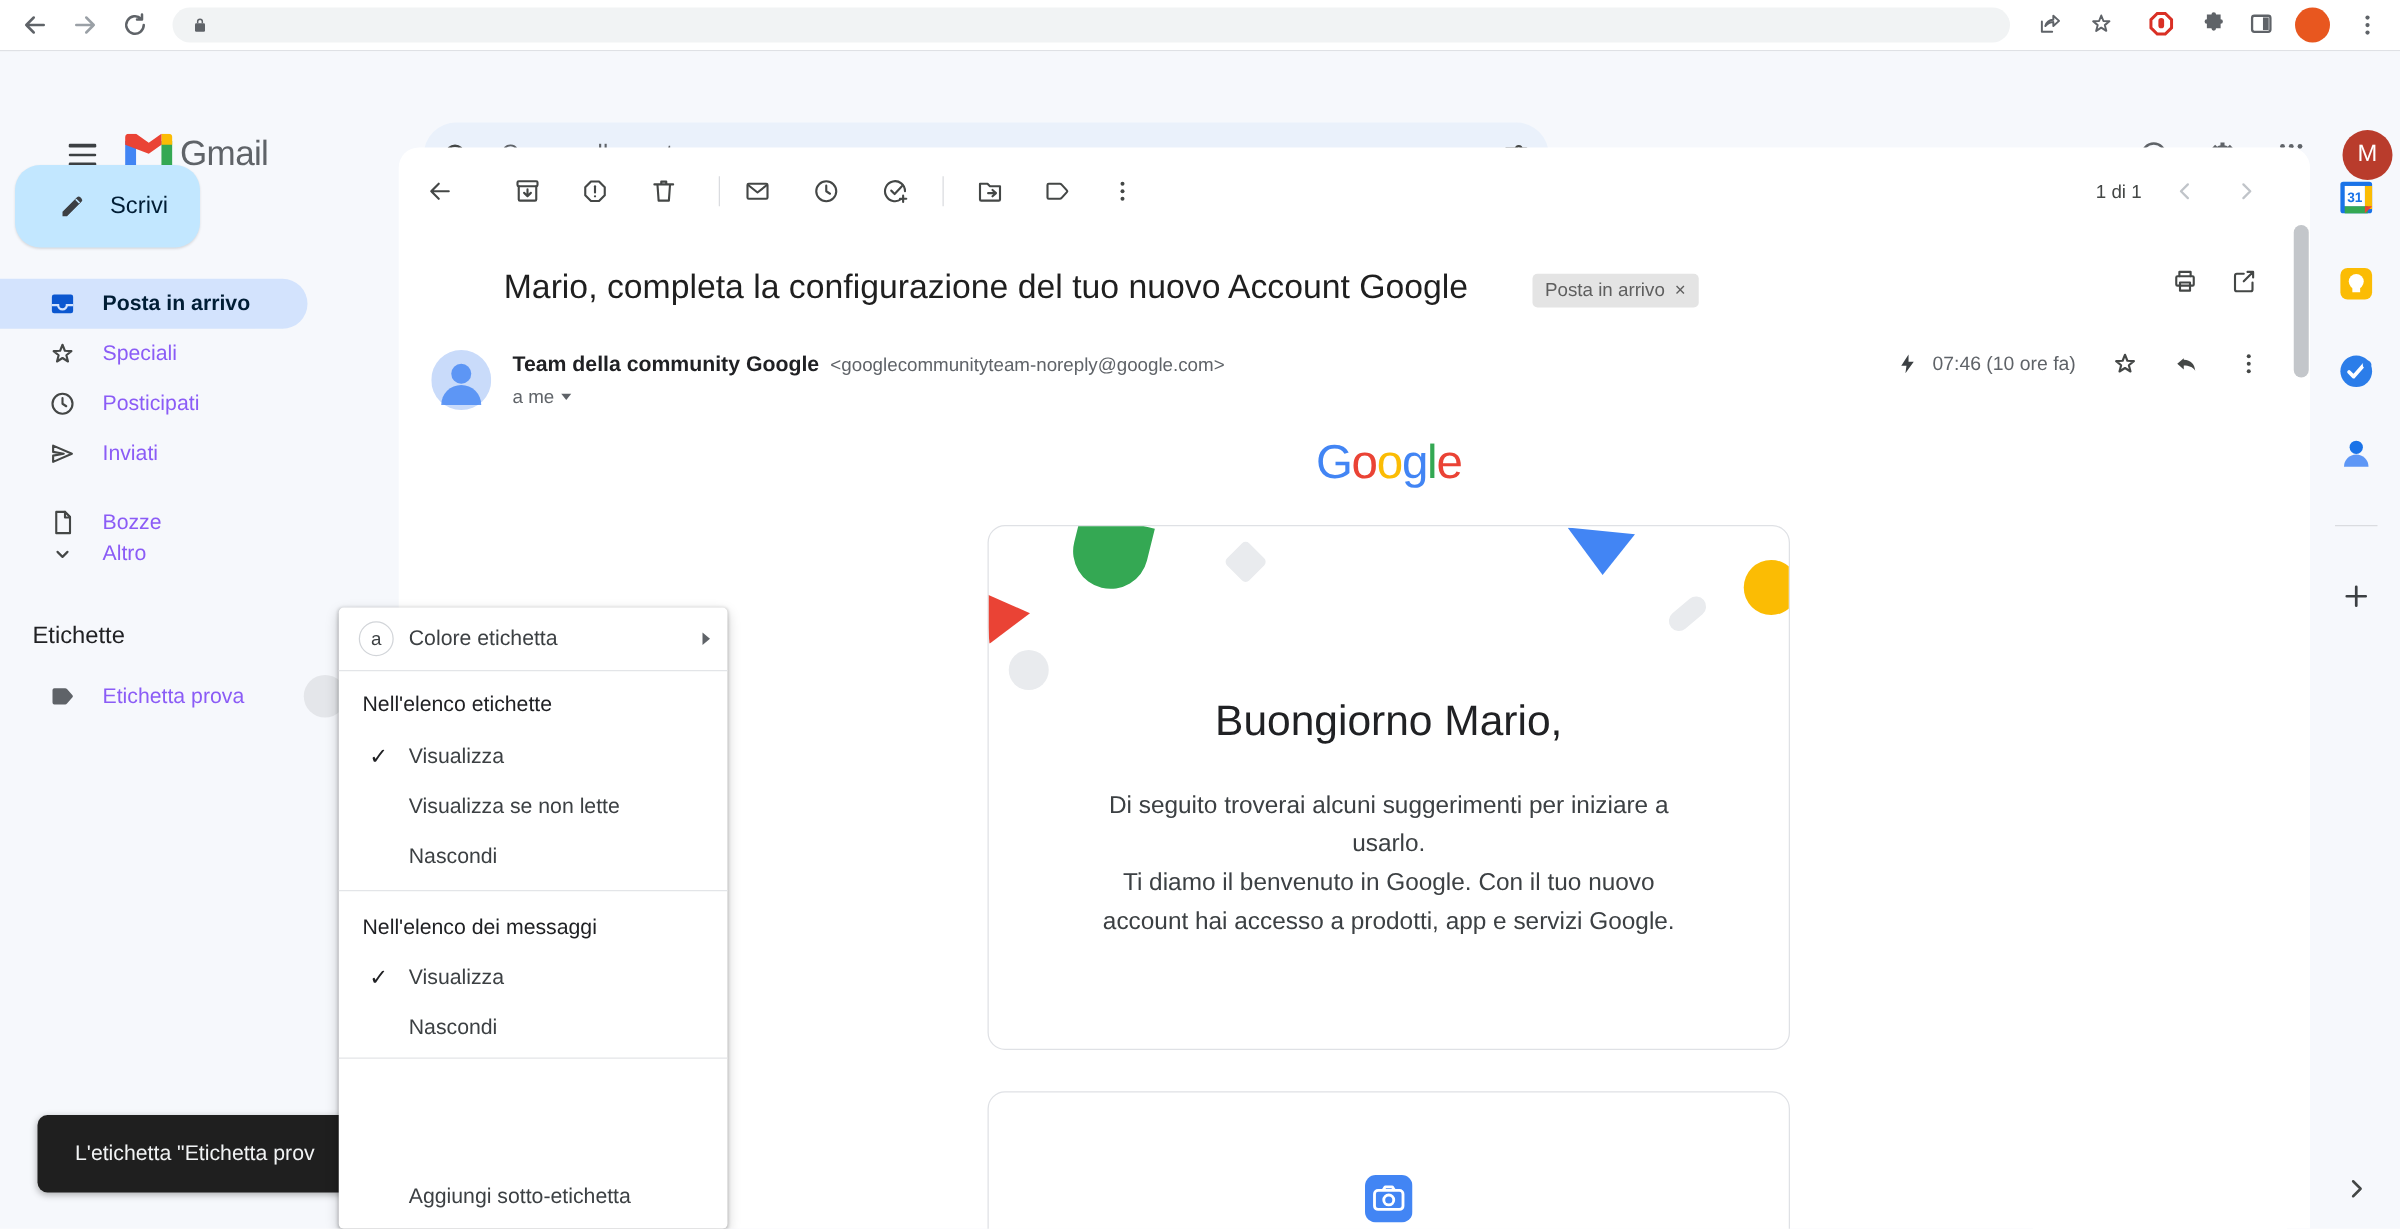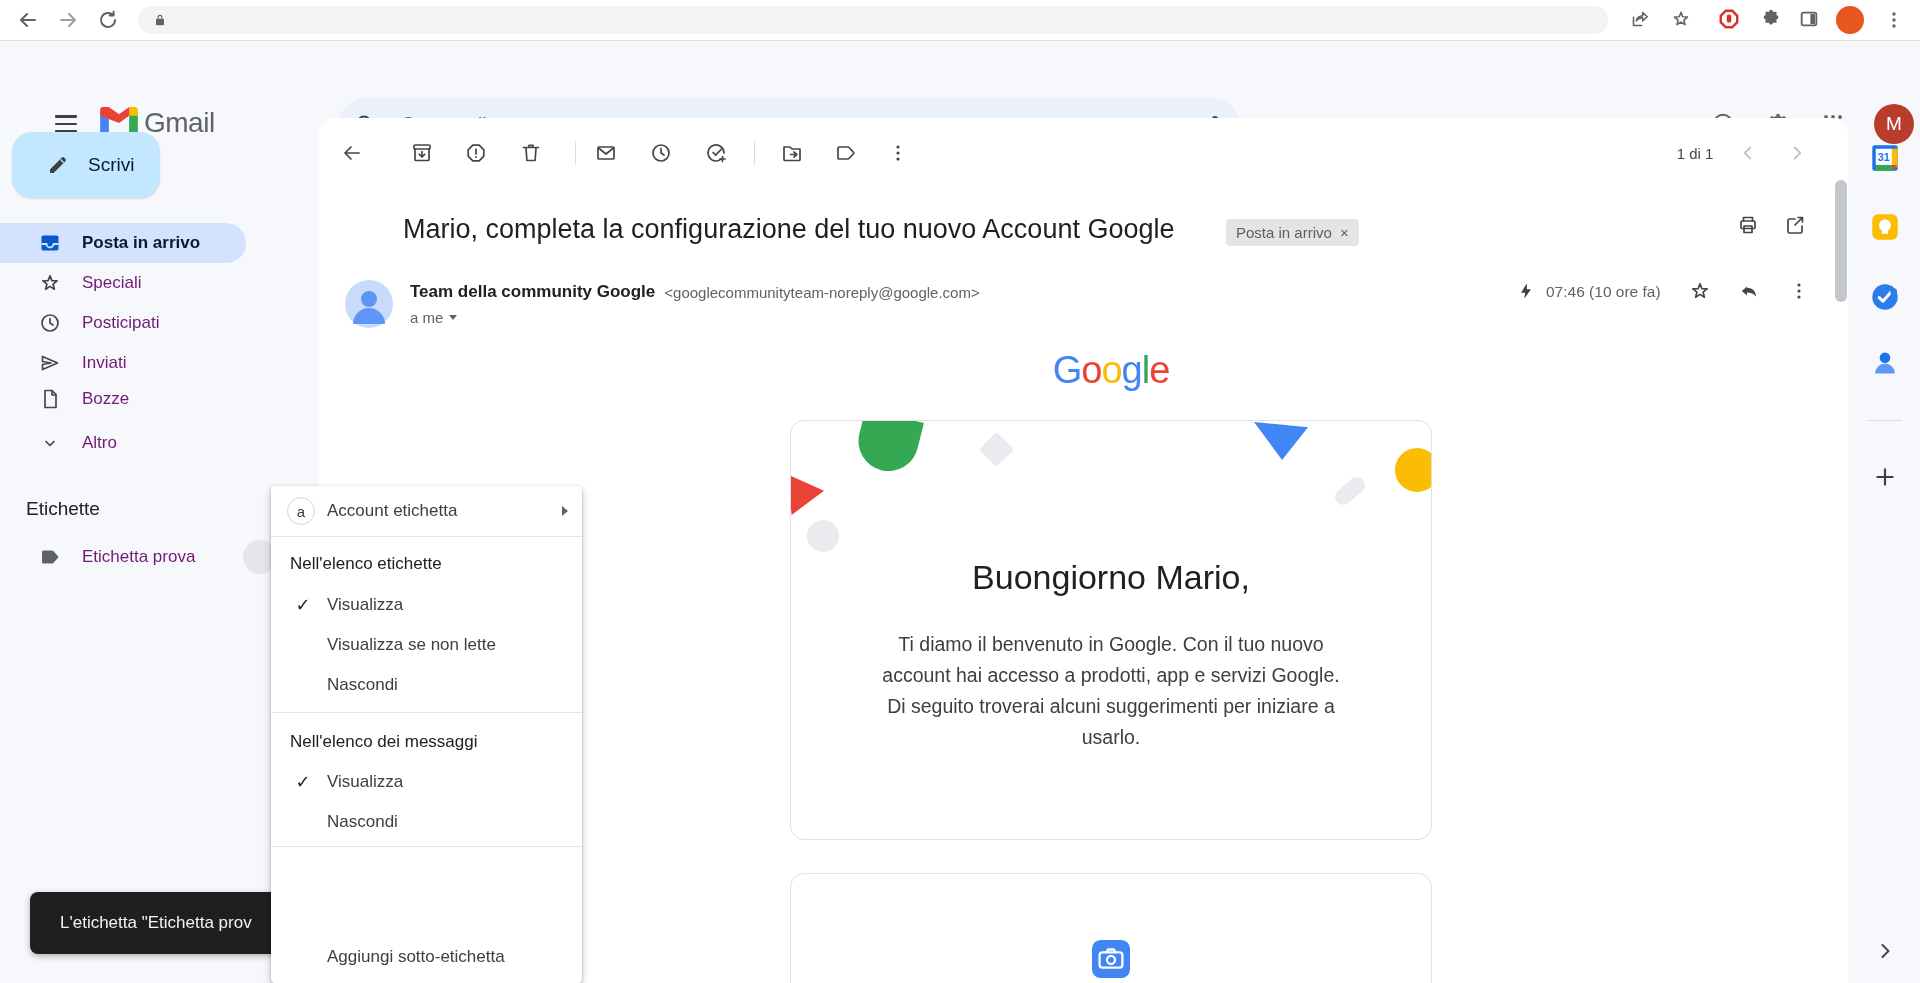--- a/index.html
+++ b/index.html
@@ -30,21 +30,21 @@
   .searchbar input::placeholder{color:#5f6368;opacity:1;}
   .havatar{left:1858px;top:63px;width:40px;height:40px;border-radius:50%;background:#b93c2c;color:#fff;
            font-size:19px;display:flex;align-items:center;justify-content:center;}
 
   
   .compose{left:12px;top:132px;width:148px;height:66px;border-radius:20px;background:#c2e7ff;
            display:flex;align-items:center;box-shadow:0 1px 2px rgba(0,0,0,.12);cursor:pointer;}
   .compose span{font-size:19px;font-weight:500;color:#001d35;margin-left:18px;}
   .navrow{left:0;width:246px;height:40px;border-radius:0 20px 20px 0;display:flex;align-items:center;cursor:pointer;}
   .navrow .nicon{width:24px;height:24px;margin-left:38px;}
-  .navrow .nlabel{margin-left:20px;font-size:17px;color:#701a75;}
+  .navrow .nlabel{margin-left:20px;font-size:17px;color:#8b5cf6;}
   .navrow.active{background:#d3e3fd;}
   .navrow.active .nlabel{font-weight:700;color:#001d35;}
   .labels-h{left:26px;top:498px;font-size:19px;color:#202124;}
   .hovercircle{left:243px;top:540px;width:34px;height:34px;border-radius:50%;background:#e4e6ea;z-index:30;}
 
   
   .card{left:319px;top:118px;width:1529px;height:865px;background:#fff;border-radius:16px 16px 0 0;}
   .tdiv{top:141px;width:1px;height:24px;background:#dadce0;}
   .pagin{left:1660px;top:145px;width:70px;text-align:center;font-size:15px;color:#444746;}
   .subject{left:403px;top:214px;font-size:27px;color:#1f1f1f;white-space:nowrap;}
@@ -266,21 +266,21 @@
   <span class="nlabel">Posticipati</span>
 </div>
 <div class="abs navrow" style="top:343px">
   <span class="nicon">
     <svg width="24" height="24" viewBox="0 0 24 24" class="ic">
         <polygon points="4.5 5.5,19.5 12,4.5 18.5,4.5 13.5,13 12,4.5 10.5"></polygon>
       </svg>
     </span>
   <span class="nlabel">Inviati</span>
 </div>
-<div class="abs navrow" style="top:379px">
+<div class="abs navrow" style="top:398px">
   <span class="nicon">
     <svg width="24" height="24" viewBox="0 0 24 24" class="ic">
         <path d="M7 3.5h7l4 4v13H7z"></path>
         <path d="M14 3.5V8h4"></path>
       </svg>
     </span>
   <span class="nlabel">Bozze</span>
 </div>
 <div class="abs navrow" style="top:423px">
   <span class="nicon">
@@ -449,22 +449,22 @@
   <div class="shape" style="left:67px;top:-6px;width:60px;height:56px;background:#34a853;border-radius:0 0 60px 60px;transform:rotate(14deg)"></div>
   <div class="shape" style="left:-3px;top:52px;width:36px;height:42px;background:#ea4335;clip-path:polygon(0 4%,100% 42%,10% 100%)"></div>
   <div class="shape" style="left:193px;top:16px;width:25px;height:25px;background:#e9ebee;border-radius:4px;transform:rotate(45deg)"></div>
   <div class="shape" style="left:463px;top:1px;width:54px;height:38px;background:#4285f4;clip-path:polygon(0 0,100% 14%,52% 100%)"></div>
   <div class="shape" style="left:604px;top:27px;width:44px;height:44px;background:#fbbc04;border-radius:50%"></div>
   <div class="shape" style="left:16px;top:99px;width:32px;height:32px;background:#e9ebee;border-radius:50%"></div>
   <div class="shape" style="left:542px;top:62px;width:34px;height:16px;background:#e9ebee;border-radius:9px;transform:rotate(-40deg)"></div>
 </div>
 <div class="abs greeting">Buongiorno Mario,</div>
 <div class="abs bodytext">
+  <div>Di seguito troverai alcuni suggerimenti per iniziare a usarlo.</div>
   <div>Ti diamo il benvenuto in Google. Con il tuo nuovo account hai accesso a prodotti, app e servizi Google.</div>
-  <div>Di seguito troverai alcuni suggerimenti per iniziare a usarlo.</div>
 </div>
 <div class="abs ecard2">
   <div style="position:absolute;left:50%;top:66px;transform:translateX(-50%)">
     <svg width="38" height="38" viewBox="0 0 40 40">
         <rect width="40" height="40" rx="9" fill="#4285f4"></rect>
         <rect x="8" y="13" width="24" height="16" rx="3" fill="none" stroke="#fff" stroke-width="2.4"></rect>
         <path d="M15 13l2-3h6l2 3" fill="none" stroke="#fff" stroke-width="2.4" stroke-linejoin="round"></path>
         <circle cx="20" cy="21" r="4.2" fill="none" stroke="#fff" stroke-width="2.4"></circle>
       </svg>
     </div>
@@ -514,21 +514,21 @@
     </svg>
   </div>
 
 <div class="abs toast">
   <span>L'etichetta "Etichetta prov</span>
 </div>
 
 <div class="abs menu">
   <div class="mrow" style="top:3px;height:44px">
     <span class="swatch">a</span>
-    <span class="mtext">Account etichetta</span>
+    <span class="mtext">Colore etichetta</span>
     <span class="subarrow"></span>
   </div>
   <div class="mdiv" style="top:50px"></div>
   <div class="mhead" style="top:68px">Nell'elenco etichette</div>
   <div class="mrow" style="top:99px">
     <span class="mcheck">✓</span>
     <span class="mtext">Visualizza</span>
   </div>
   <div class="mrow" style="top:139px">
     <span class="mtext">Visualizza se non lette</span>

